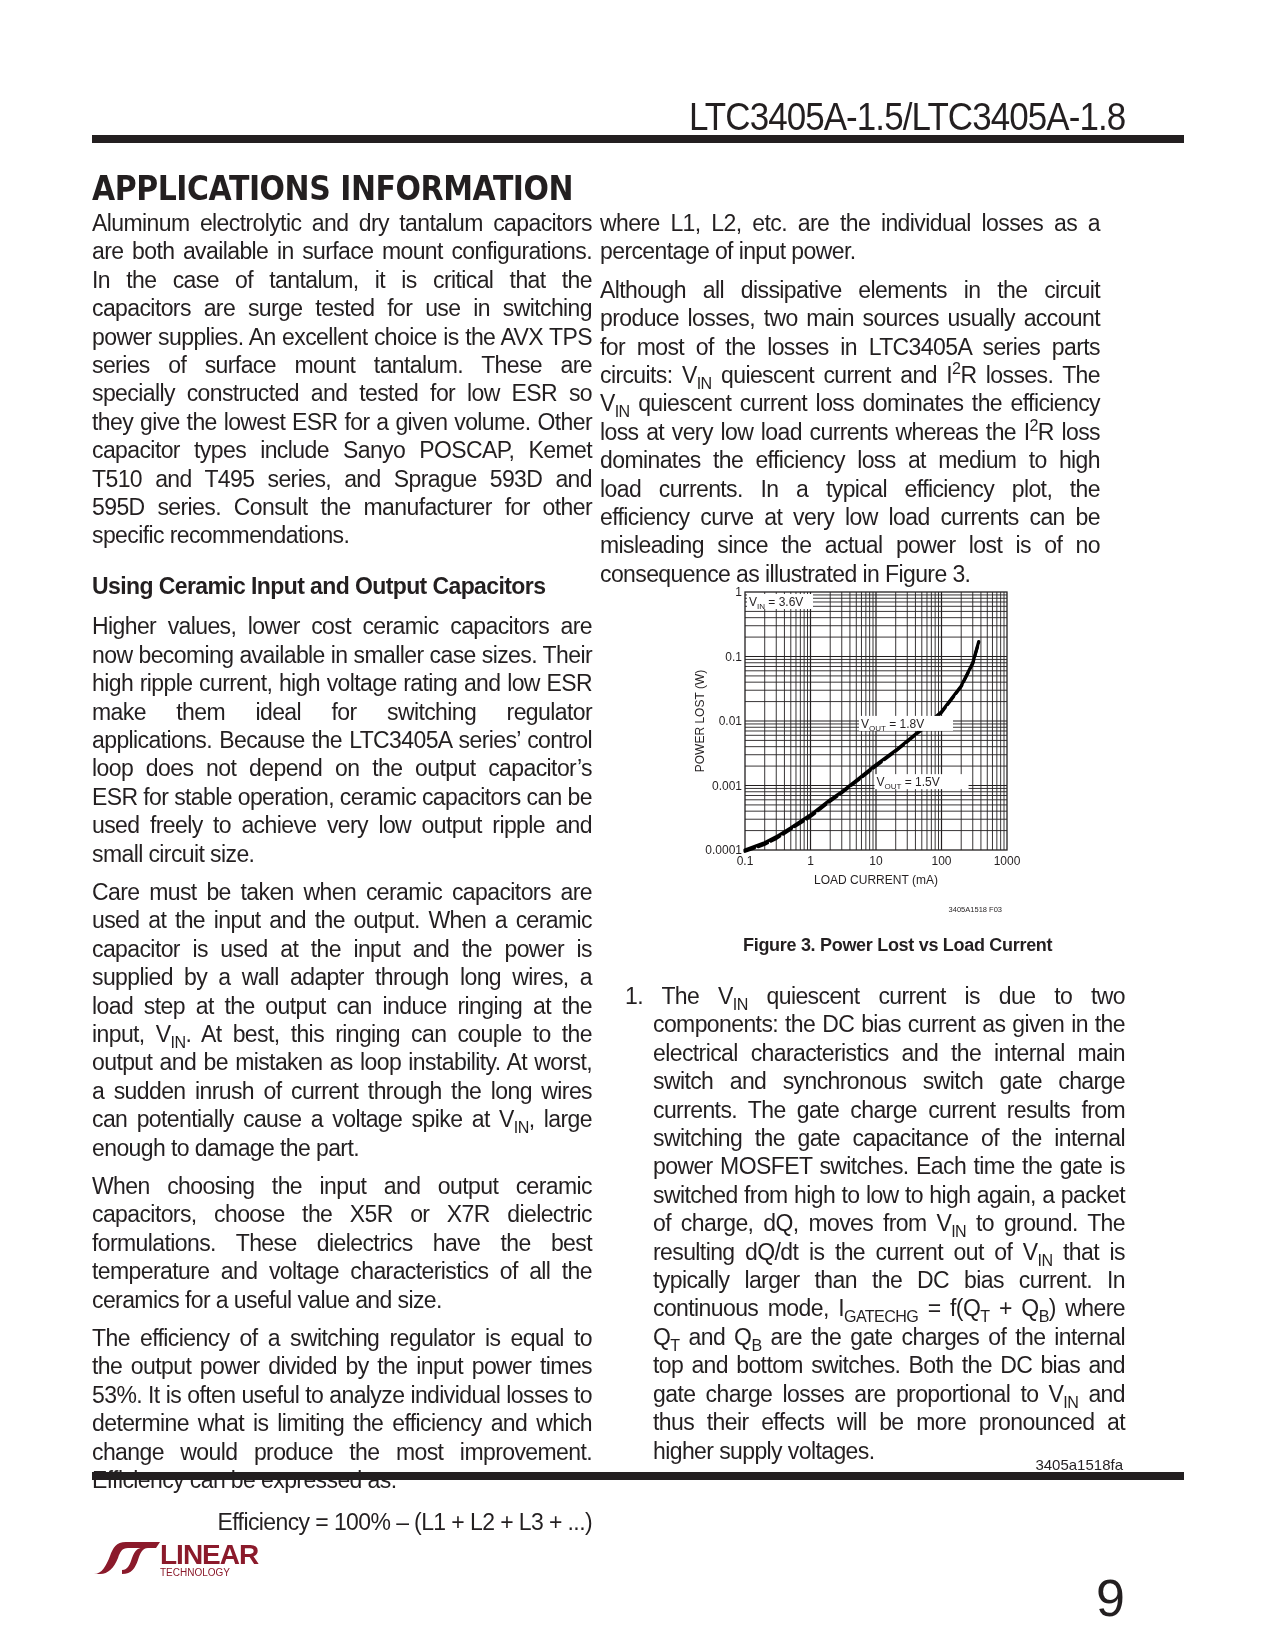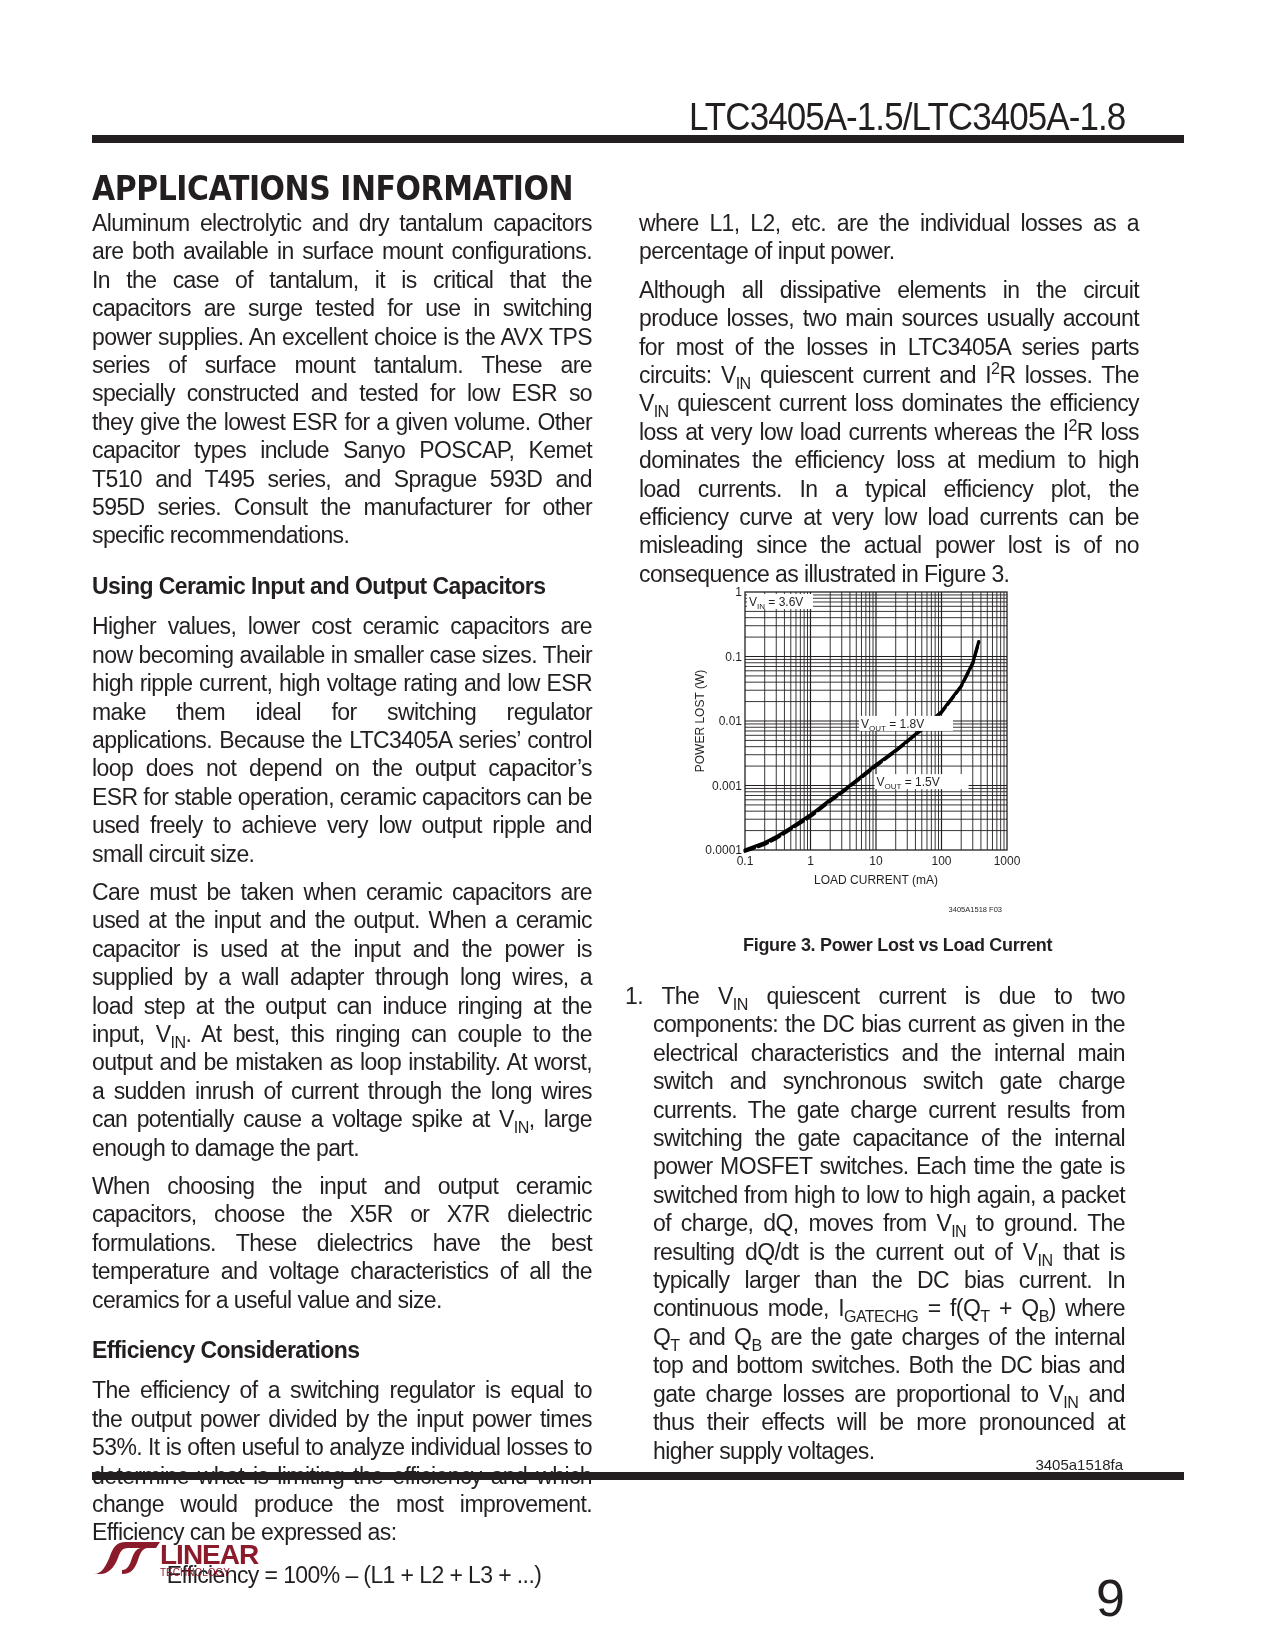--- a/index.html
+++ b/index.html
@@ -8,21 +8,21 @@
   .hdr-title { position:absolute; right:150px; top:96px; font-size:38px; font-weight:normal;
                letter-spacing:-1px; color:#231f20; transform:scaleX(0.92); transform-origin:right center; }
   .rule { position:absolute; left:92px; width:1092px; height:8px; background:#231f20; }
   .section-title { position:absolute; left:92px; top:168px; font-size:34px; font-weight:bold;
                    letter-spacing:-0.5px; text-transform:uppercase; font-family:"DejaVu Sans", sans-serif;
                    transform:scaleX(0.88); transform-origin:left center; }
   .col { position:absolute; width:500px; font-size:23px; line-height:28.4px; text-align:justify; }
   .col p { margin:0 0 10px 0; transform-origin:left top; }
   .narrow { font-family:"Liberation Sans", sans-serif; letter-spacing:-0.6px; }
   .subhead { font-weight:bold; margin:22px 0 12px 0 !important; }
-  .eq { margin:14px 0 0 24px !important; text-align:center; }
+  .eq { margin:14px 0 0 24px !important; text-align:right; }
   sub, sup { font-size:70%; line-height:0; }
   .caption { position:absolute; left:736px; top:935px; font-size:18px; font-weight:bold; letter-spacing:-0.3px;margin-left:7px; }
   .list-item { padding-left:28px; text-indent:-28px; }
   .code-ref { position:absolute; right:152px; top:1456px; font-size:15px; font-family:"Liberation Sans", sans-serif; }
   .page-num { position:absolute; right:150px; top:1568px; font-size:52px; font-weight:normal; }
   .logo { position:absolute; left:92px; top:1534px; width:170px; height:44px; }
   .chart-wrap { position:absolute; left:680px; top:575px; width:360px; height:350px; }
   svg text { font-family:"Liberation Sans", sans-serif; fill:#231f20; }
 </style>
 </head>
@@ -31,26 +31,25 @@
 <div class="hdr-title">LTC3405A-1.5/LTC3405A-1.8</div>
 <div class="rule" style="top:135px;"></div>
 <div class="section-title">Applications Information</div>
 
 <div class="col narrow" style="left:92px; top:209px;">
   <p>Aluminum electrolytic and dry tantalum capacitors are both available in surface mount configurations. In the case of tantalum, it is critical that the capacitors are surge tested for use in switching power supplies. An excellent choice is the AVX TPS series of surface mount tantalum. These are specially constructed and tested for low ESR so they give the lowest ESR for a given volume. Other capacitor types include Sanyo POSCAP, Kemet T510 and T495 series, and Sprague 593D and 595D series. Consult the manufacturer for other specific recommendations.</p>
   <p class="subhead">Using Ceramic Input and Output Capacitors</p>
   <p>Higher values, lower cost ceramic capacitors are now becoming available in smaller case sizes. Their high ripple current, high voltage rating and low ESR make them ideal for switching regulator applications. Because the LTC3405A series’ control loop does not depend on the output capacitor’s ESR for stable operation, ceramic capacitors can be used freely to achieve very low output ripple and small circuit size.</p>
   <p><span>Care must be taken when ceramic capacitors are used at the input and the output. When a ceramic capacitor is used at the input and the power is supplied by a wall adapter through long wires, a load step at the output can induce ringing at the input, V</span><sub>IN</sub><span>. At best, this ringing can couple to the output and be mistaken as loop instability. At worst, a sudden inrush of current through the long wires can potentially cause a voltage spike at V</span><sub>IN</sub><span>, large enough to damage the part.</span></p>
   <p>When choosing the input and output ceramic capacitors, choose the X5R or X7R dielectric formulations. These dielectrics have the best temperature and voltage characteristics of all the ceramics for a useful value and size.</p>
-  <p class="subhead">Efficiency Considerations</p>
   <p>The efficiency of a switching regulator is equal to the output power divided by the input power times 53%. It is often useful to analyze individual losses to determine what is limiting the efficiency and which change would produce the most improvement. Efficiency can be expressed as:</p>
   <p class="eq">Efficiency = 100% – (L1 + L2 + L3 + ...)</p>
 </div>
 
-<div class="col narrow" style="left:639px; top:209px;">
+<div class="col narrow" style="left:600px; top:209px;">
   <p>where L1, L2, etc. are the individual losses as a percentage of input power.</p>
   <p><span>Although all dissipative elements in the circuit produce losses, two main sources usually account for most of the losses in LTC3405A series parts circuits: V</span><sub>IN</sub><span> quiescent current and I</span><sup>2</sup><span>R losses. The V</span><sub>IN</sub><span> quiescent current loss dominates the efficiency loss at very low load currents whereas the I</span><sup>2</sup><span>R loss dominates the efficiency loss at medium to high load currents. In a typical efficiency plot, the efficiency curve at very low load currents can be misleading since the actual power lost is of no consequence as illustrated in Figure 3.</span></p>
 </div>
 
 <div class="chart-wrap">
   <svg id="chart" width="360" height="350" viewBox="0 0 360 350">
     <g id="grid">
         <rect x="65" y="17" width="262" height="258" fill="#fff" stroke="#231f20" stroke-width="1.3"></rect>
         <line x1="84.71746471599077" y1="17" x2="84.71746471599077" y2="275" stroke="#231f20" stroke-width="0.9"></line>
         <line x1="96.25144218413789" y1="17" x2="96.25144218413789" y2="275" stroke="#231f20" stroke-width="0.9"></line>

